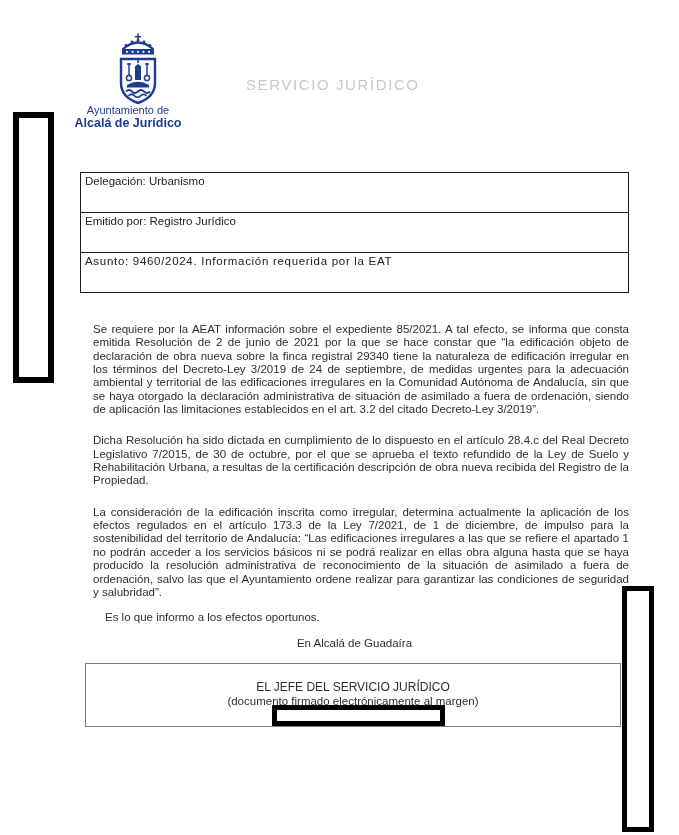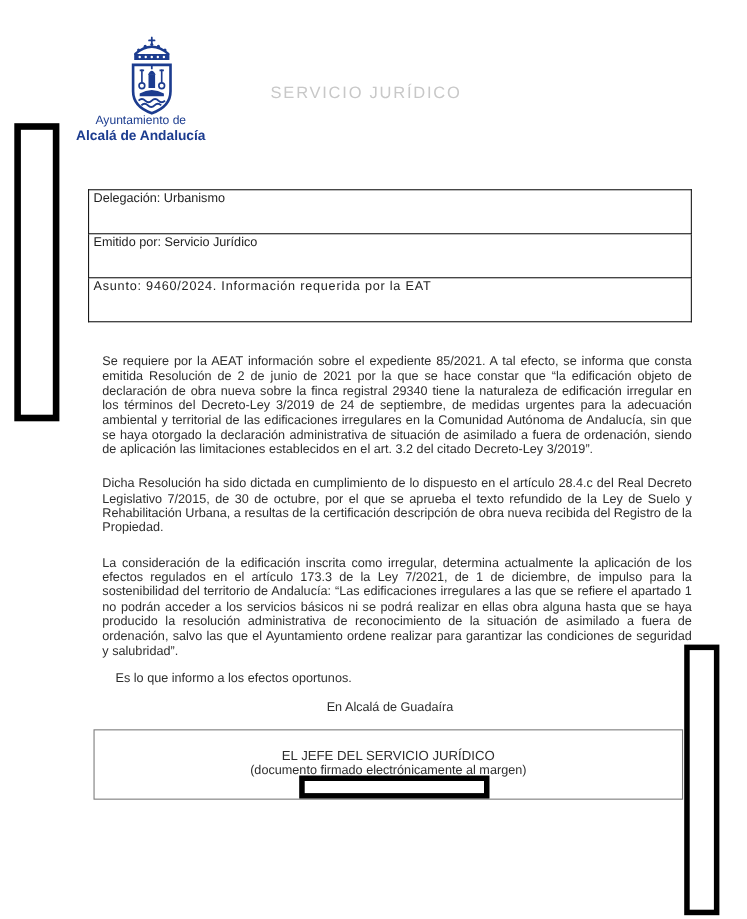--- a/index.html
+++ b/index.html
@@ -93,35 +93,35 @@
     <path d="M32,52 Q43,45.5 54,52 L54,54.5 L32,54.5 Z"></path>
   </g>
   <g stroke="#1c3c8f" fill="none" stroke-width="1.8">
     <path d="M31,58.5 q3,-3 6,0 t6,0 t6,0 t6,0"></path>
     <path d="M33.5,62.8 q3,-3 6,0 t6,0 t6,0"></path>
   </g>
 </svg>
 
 <div class="org-block">
   <div class="org-line1">Ayuntamiento de</div>
-  <div class="org-line2">Alcalá de Andalucía</div>
+  <div class="org-line2">Alcalá de Jurídico</div>
 </div>
 
 <div class="doc-title">SERVICIO JURÍDICO</div>
 
 <div class="redaction redaction-left"></div>
 <div class="redaction redaction-right"></div>
 
 <table class="info-table">
   <tbody>
     <tr>
       <td>Delegación: Urbanismo</td>
     </tr>
     <tr>
-      <td>Emitido por: Servicio Jurídico</td>
+      <td>Emitido por: Registro Jurídico</td>
     </tr>
     <tr>
       <td class="spaced">Asunto: 9460/2024. Información requerida por la EAT</td>
     </tr>
   </tbody>
 </table>
 
 <div class="body-text">
   <p>Se requiere por la AEAT información sobre el expediente 85/2021. A tal efecto, se informa que consta emitida Resolución de 2 de junio de 2021 por la que se hace constar que “la edificación objeto de declaración de obra nueva sobre la finca registral 29340 tiene la naturaleza de edificación irregular en los términos del Decreto-Ley 3/2019 de 24 de septiembre, de medidas urgentes para la adecuación ambiental y territorial de las edificaciones irregulares en la Comunidad Autónoma de Andalucía, sin que se haya otorgado la declaración administrativa de situación de asimilado a fuera de ordenación, siendo de aplicación las limitaciones establecidos en el art. 3.2 del citado Decreto-Ley 3/2019”.</p>
   <p>Dicha Resolución ha sido dictada en cumplimiento de lo dispuesto en el artículo 28.4.c del Real Decreto Legislativo 7/2015, de 30 de octubre, por el que se aprueba el texto refundido de la Ley de Suelo y Rehabilitación Urbana, a resultas de la certificación descripción de obra nueva recibida del Registro de la Propiedad.</p>

